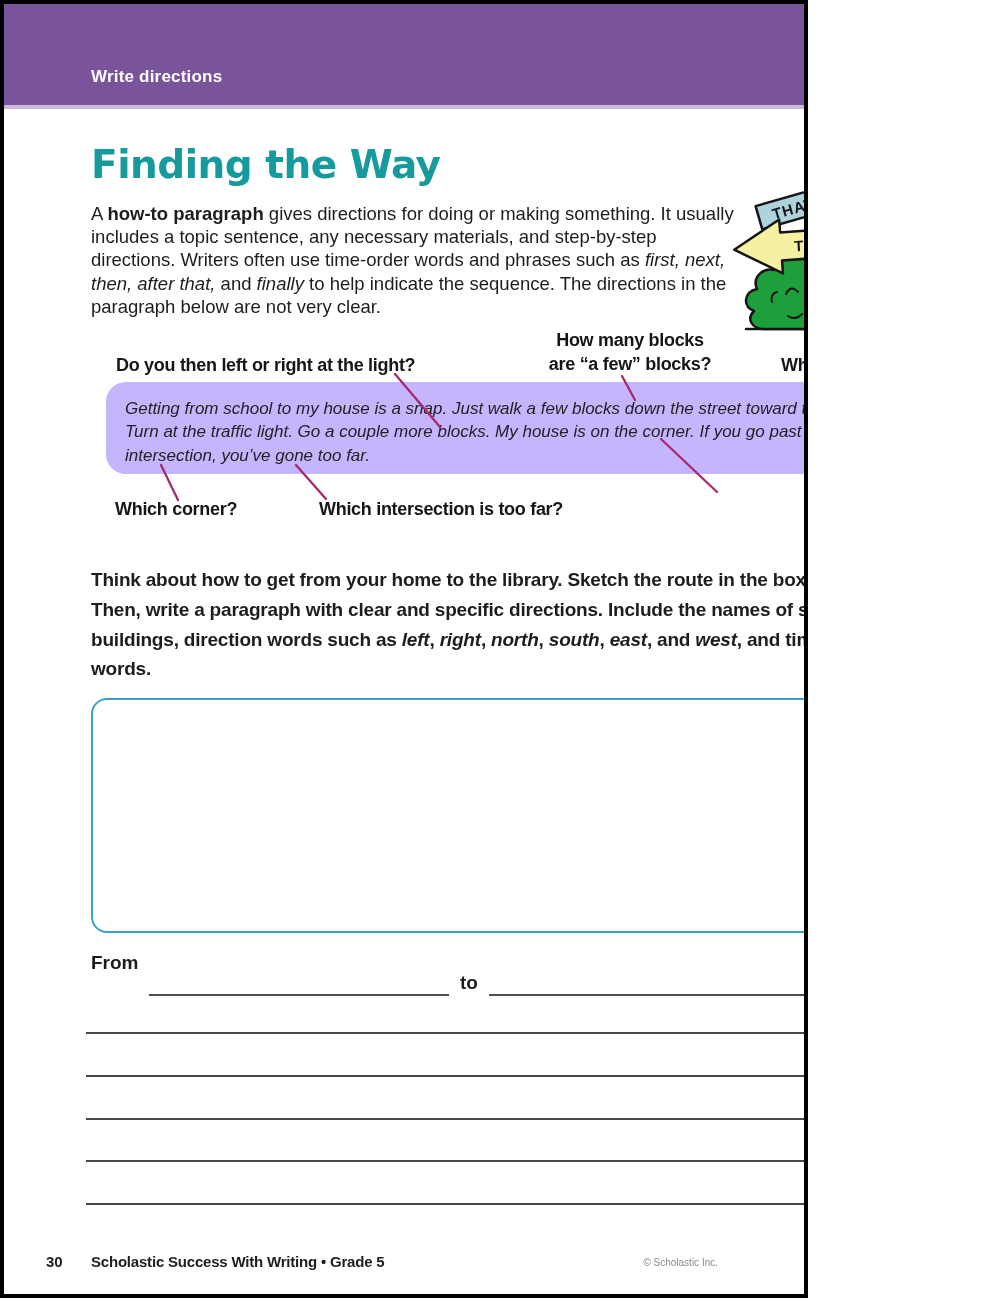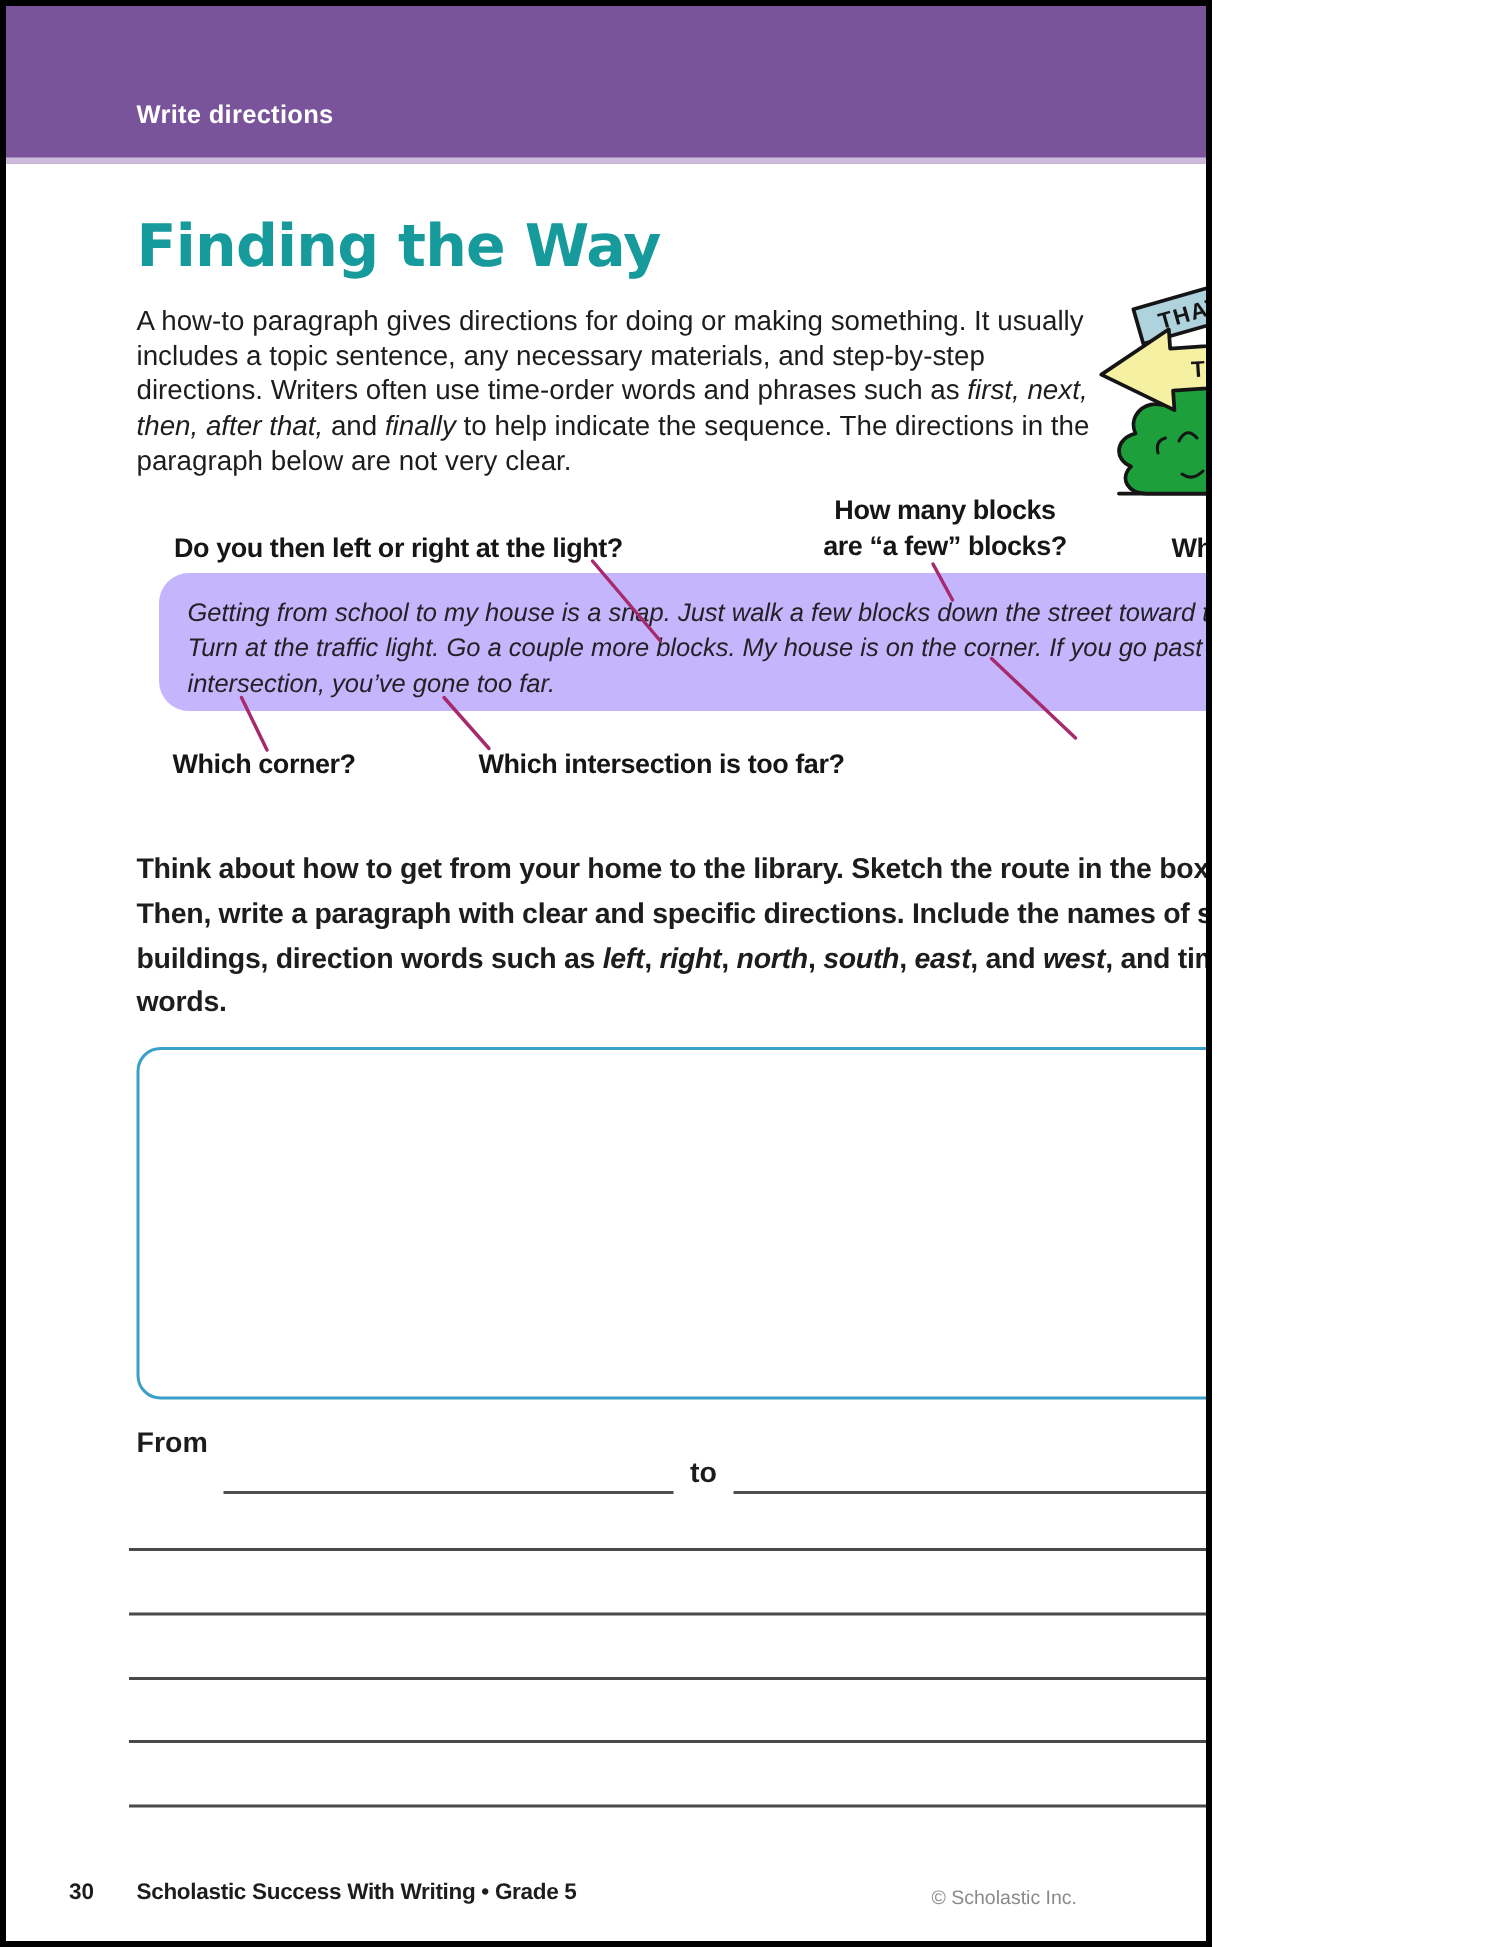--- a/index.html
+++ b/index.html
@@ -10,41 +10,41 @@
   }
   .abs{position:absolute;}
   
   .band{position:absolute;top:0;left:0;right:0;height:101px;background:#7a549b;border-bottom:4px solid #cdbbdb;}
   .band-label{position:absolute;left:87px;top:63px;color:#ffffff;font-size:17px;font-weight:bold;letter-spacing:.2px;}
   
   .title{position:absolute;left:87px;top:138px;font-family:"DejaVu Sans","Liberation Sans",sans-serif;
          font-size:39px;font-weight:bold;color:#179a9b;letter-spacing:-.5px;}
   
   .intro{position:absolute;left:87px;top:198px;width:648px;font-size:18.5px;line-height:23.2px;margin:0;}
-  .intro .bd{font-weight:normal;}
+  .intro .bd{font-weight:bold;}
   .intro i{font-style:italic;}
   
   .callout{position:absolute;font-size:18px;font-weight:bold;letter-spacing:-.3px;color:#161618;white-space:nowrap;line-height:23.5px;}
   
   .example-box{position:absolute;left:102px;top:378px;width:780px;height:92px;background:#c4b5fd;border-radius:20px;}
   .example-box p{margin:0;padding:15px 19px 0 19px;font-size:17px;font-style:italic;line-height:23.4px;color:#222226;font-weight:500;}
   
   .task{position:absolute;left:87px;top:561px;width:820px;font-size:19px;font-weight:bold;line-height:29.8px;letter-spacing:-.2px;margin:0;}
   .task i{font-style:italic;}
   
   .sketch-box{position:absolute;left:87px;top:694px;width:818px;height:235px;border:2.5px solid #3aa0c9;border-radius:16px;background:#fff;box-sizing:border-box;}
   
   .ft-label{position:absolute;font-size:19px;font-weight:bold;color:#1c1c1e;}
   .ufield{position:absolute;height:24px;border-bottom:2px solid #4f4f4f;}
   
   .wline{position:absolute;left:82px;width:826px;height:0;border-top:2.2px solid #4a4a4a;}
   
   .foot-num{position:absolute;left:42px;top:1249px;font-size:15px;font-weight:bold;}
   .foot-series{position:absolute;left:87px;top:1249px;font-size:15px;font-weight:bold;letter-spacing:-.2px;}
-  .foot-copy{position:absolute;right:86px;top:1253px;font-size:13px;color:#8a8a8a;}
+  .foot-copy{position:absolute;right:86px;top:1253px;font-size:10px;color:#8a8a8a;}
   svg text{font-family:"Liberation Sans",sans-serif;}
   .overlay{position:absolute;left:0;top:0;pointer-events:none;}
 </style>
 </head>
 <body>
 
 <div class="page">
 
   <div class="band">
     <div class="band-label">Write directions</div>

